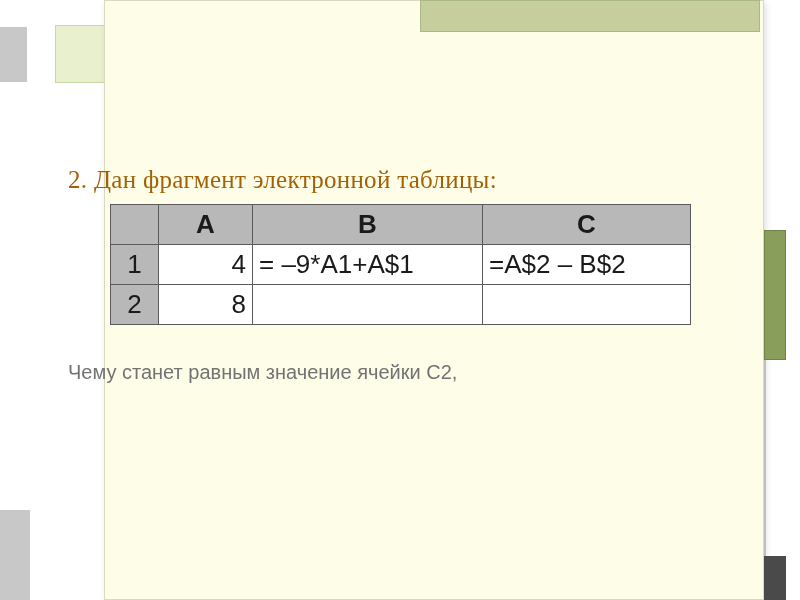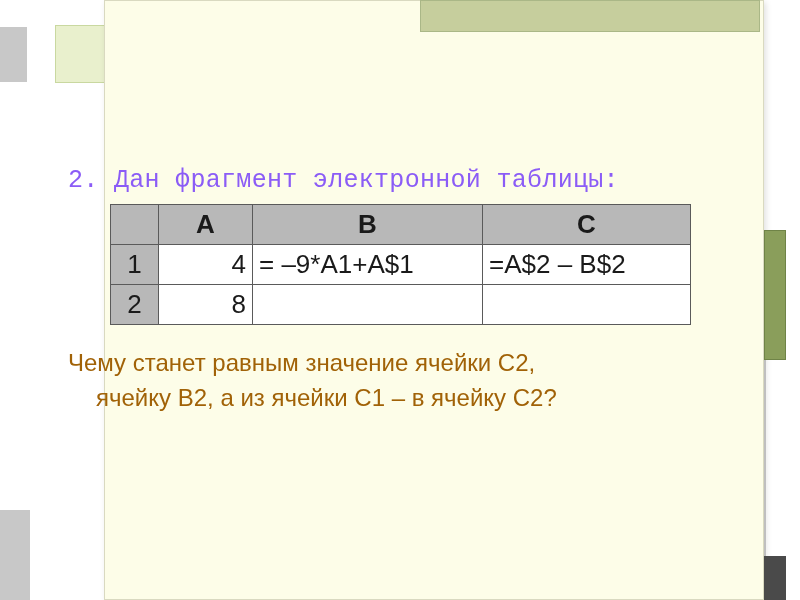--- a/index.html
+++ b/index.html
@@ -67,23 +67,23 @@
     right: 14px; bottom: 0;
     width: 22px; height: 44px;
     background: #4a4a4a;
   }
   
   
   .question-intro {
     position: absolute;
     left: 68px; top: 166px;
     font-size: 25px;
-    color: #8b5cf6;
+    color: #a16207;
     letter-spacing: 0.3px;
-    font-family: Liberation Mono, monospace;
+    font-family: Liberation Serif, serif;
   }
   
   .sheet-table {
     position: absolute;
     left: 110px; top: 204px;
     border-collapse: collapse;
     font-size: 26px;
     font-family: Arial, sans-serif;
     color: #1a1a1a;
   }
@@ -102,25 +102,25 @@
     background: #ffffff;
   }
   .row-head { background: #b8b8b8 !important; text-align: center; width: 48px; }
   .col-A { width: 94px; text-align: right; padding-right: 8px;}
   .col-B { width: 230px; text-align: left; padding-left: 6px;}
   .col-C { width: 208px; text-align: left; padding-left: 12px;}
   .corner { background: #b8b8b8 !important; width: 48px;}
   
   .question-body {
     position: absolute;
-    left: 68px; top: 346px;
+    left: 68px; top: 358px;
     width: 640px;
-    font-size: 24px;
+    font-size: 20px;
     line-height: 1.45;
-    color: #a16207;
+    color: #737373;
     font-family: "Century Gothic", "Segoe UI", Arial, sans-serif;
   }
   .question-body .l2, .question-body .l3, .question-body .l4 { padding-left: 28px; display:block;}
 </style>
 </head>
 <body>
 
 <div class="canvas">
 
   <div class="left-tick-top"></div>
@@ -155,17 +155,16 @@
       <td class="row-head">2</td>
       <td class="col-A">8</td>
       <td class="col-B"></td>
       <td class="col-C"></td>
     </tr>
   </tbody>
     </table>
 
   <div class="question-body">
     <span>Чему станет равным значение ячейки С2,</span><br>
-    <span class="l3">ячейку В2, а из ячейки С1 – в ячейку С2?</span>
     <span class="l4"></span>
   </div>
 
 </div>
 
 </body></html>

